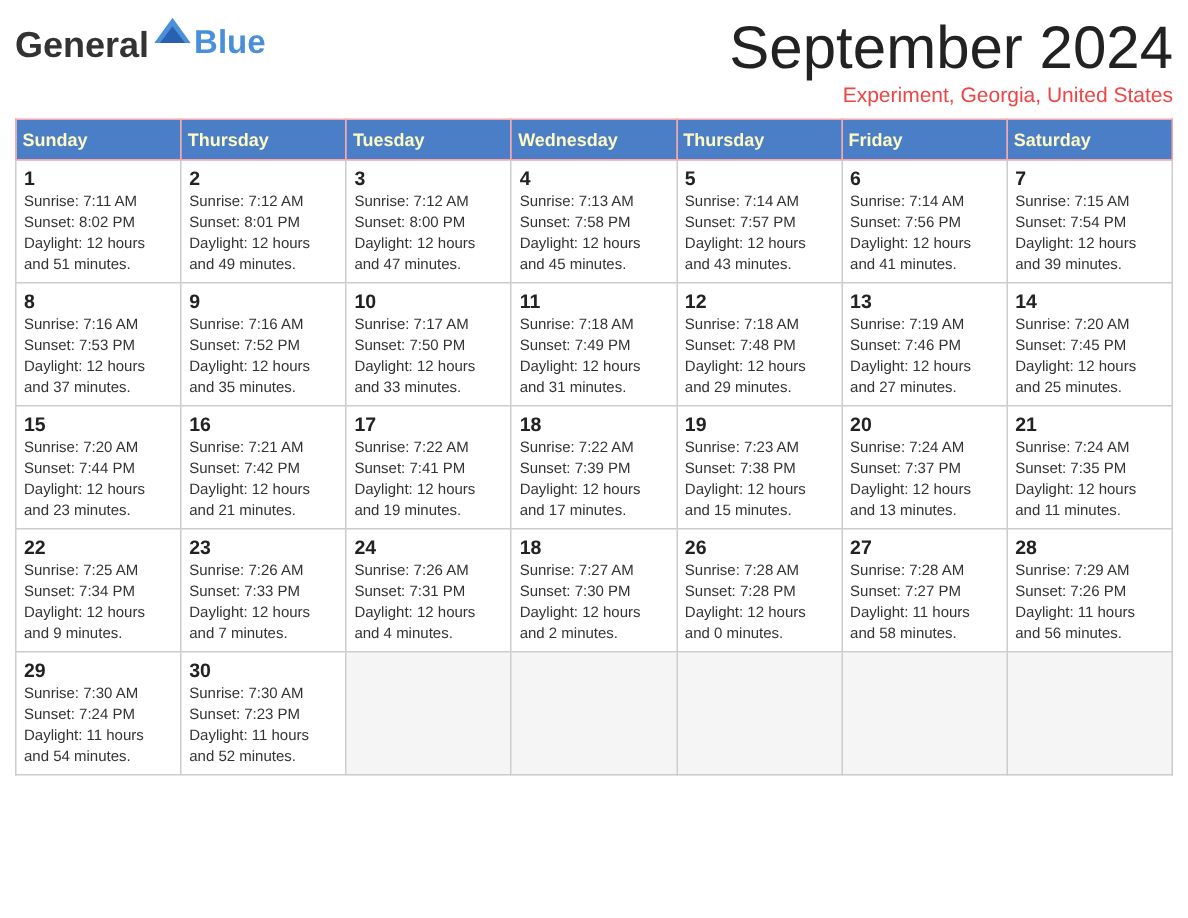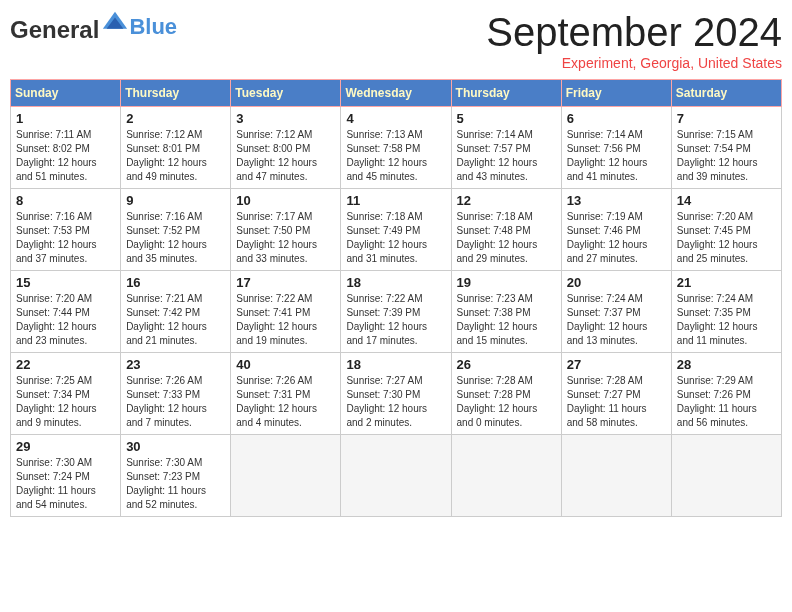--- a/index.html
+++ b/index.html
@@ -262,21 +262,21 @@
           Sunrise: 7:25 AM<br>Sunset: 7:34 PM<br>Daylight: 12 hours and 9 minutes.
         </div>
       </td>
       <td>
         <span class="day-number">23</span>
         <div class="day-info">
           Sunrise: 7:26 AM<br>Sunset: 7:33 PM<br>Daylight: 12 hours and 7 minutes.
         </div>
       </td>
       <td>
-        <span class="day-number">40</span>
+        <span class="day-number">24</span>
         <div class="day-info">
           Sunrise: 7:26 AM<br>Sunset: 7:31 PM<br>Daylight: 12 hours and 4 minutes.
         </div>
       </td>
       <td>
         <span class="day-number">18</span>
         <div class="day-info">
           Sunrise: 7:27 AM<br>Sunset: 7:30 PM<br>Daylight: 12 hours and 2 minutes.
         </div>
       </td>

